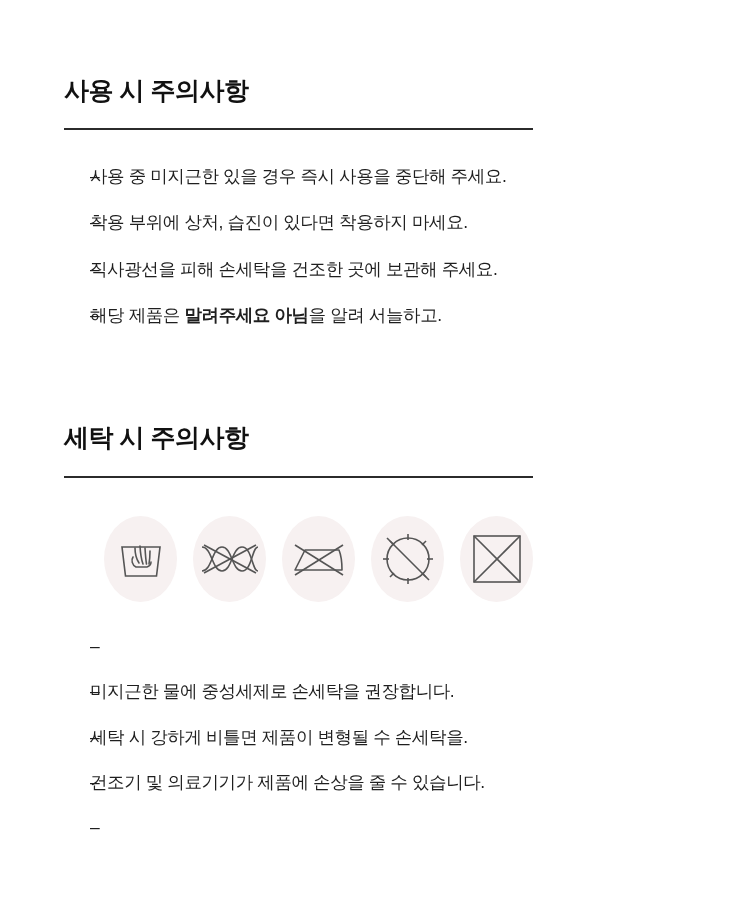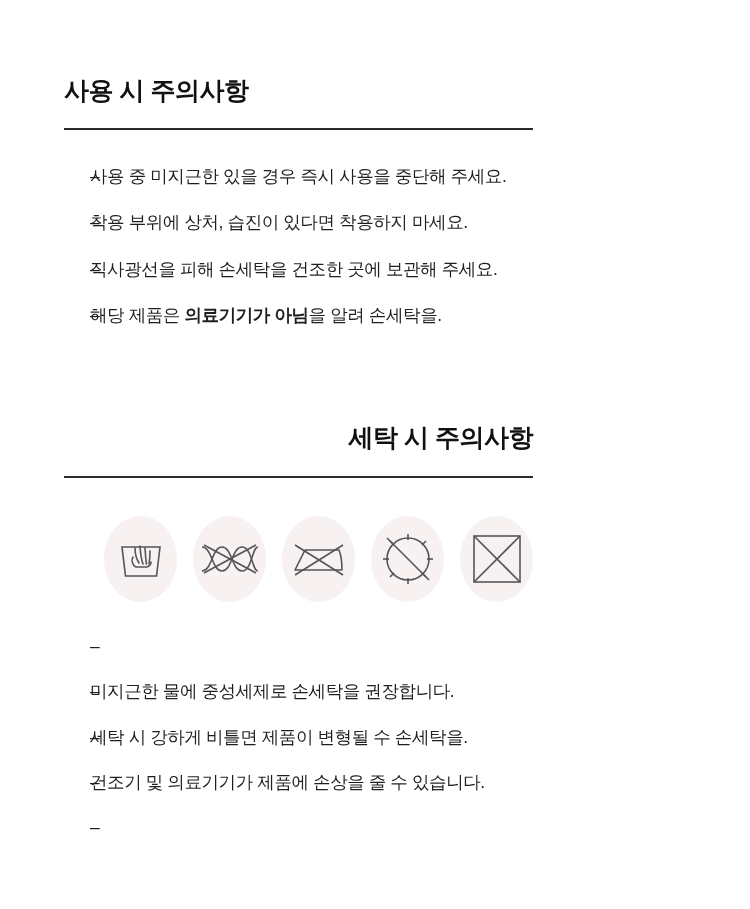--- a/index.html
+++ b/index.html
@@ -70,21 +70,20 @@
     margin-top: 31px;
   }
   .list-two li {
     margin-bottom: 19px;
   }
   .emphasis {
     font-weight: bold;
   }
   .section-two-title {
     padding-top: 73px;
-    text-align: right;
   }
   .rule-two {
     margin-top: 22px;
   }
   .care-icons {
     display: flex;
     justify-content: flex-start;
     gap: 16px;
     margin-top: 38px;
     padding-left: 40px;
@@ -118,21 +117,21 @@
     <li>
       <span class="dash">–</span>
       <span>착용 부위에 상처, 습진이 있다면 착용하지 마세요.</span>
     </li>
     <li>
       <span class="dash">–</span>
       <span>직사광선을 피해 손세탁을 건조한 곳에 보관해 주세요.</span>
     </li>
     <li>
       <span class="dash">–</span>
-      <span><span>해당 제품은 </span><span class="emphasis">의료기기가 아님</span><span>을 알려 손세탁을.</span></span>
+      <span><span>해당 제품은 </span><span class="emphasis">말려주세요 아님</span><span>을 알려 서늘하고.</span></span>
     </li>
   </ul>
 
   <h2 class="section-title section-two-title">세탁 시 주의사항</h2>
   <div class="rule rule-two"></div>
 
   <div class="care-icons">
 
     <div class="care-icon">
       <svg width="56" height="56" viewBox="0 0 56 56" fill="none" stroke="#555555" stroke-width="1.6">

